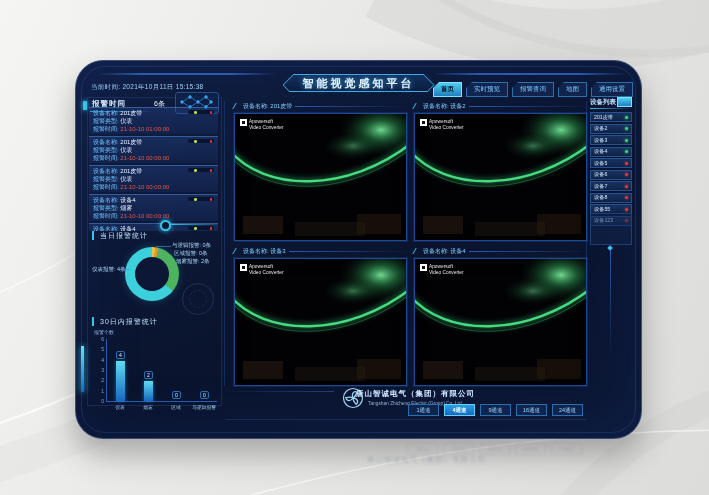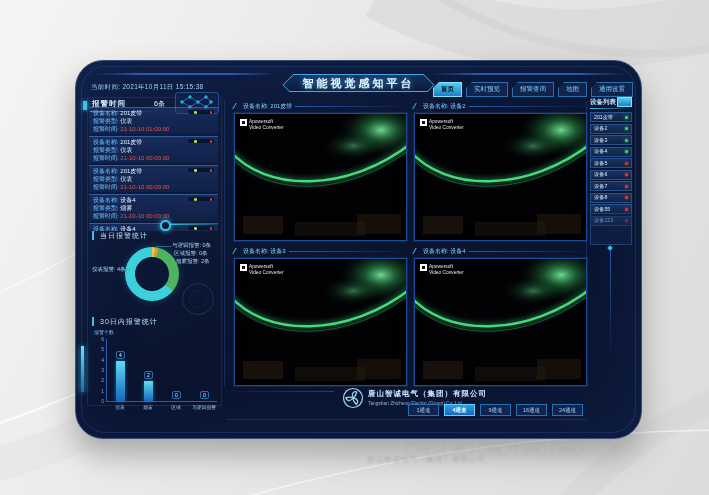--- a/index.html
+++ b/index.html
@@ -124,21 +124,21 @@
   .dev-dot.online{background:#35e06a;box-shadow:0 0 3px #35e06a;}
   .dev-dot.offline{background:#e53935;box-shadow:0 0 3px #e53935;}
   .dev-empty{position:absolute;left:514px;top:152px;width:40px;height:30px;background:rgba(18,38,80,.5);border:1px solid #203f75;}
   .dev-vline{position:absolute;left:534px;top:188px;width:1px;height:108px;background:linear-gradient(180deg,#2a5bb0,transparent);}
   .dev-vline::before{content:'';position:absolute;left:-2px;top:-3px;width:4px;height:4px;background:#35c3e8;transform:rotate(45deg);}
 
   
   .footer-line{position:absolute;left:150px;top:330px;width:108px;height:1px;background:linear-gradient(90deg,rgba(31,63,120,.1),#1f3f78);}
   .footer-bottom-line{position:absolute;left:150px;top:358px;width:360px;height:1px;background:rgba(31,63,120,.6);}
   .logo{position:absolute;left:266px;top:326px;width:22px;height:22px;}
-  .company-cn{position:absolute;left:292px;top:328px;font-size:7.5px;font-weight:bold;color:#cfe8ff;letter-spacing:1px;}
+  .company-cn{position:absolute;left:280px;top:328px;font-size:7.5px;font-weight:bold;color:#cfe8ff;letter-spacing:1px;}
   .company-en{position:absolute;left:292px;top:340px;font-size:4.8px;color:#8fb0d8;}
   .chan-row{position:absolute;left:332px;top:343px;display:flex;gap:5px;}
   .chan{
     width:29px;height:10px;display:flex;align-items:center;justify-content:center;
     font-size:5.5px;color:#9fd8ff;background:rgba(20,45,95,.6);border:1px solid #2a6fae;cursor:pointer;
   }
   .chan.active{background:linear-gradient(180deg,#2e9fe0,#1668c0);color:#eaffff;border-color:#5fd0ff;font-weight:bold;}
 
   
   .reflection{position:absolute;left:75px;top:441px;width:565px;height:50px;z-index:1;opacity:.15;filter:blur(1px);color:#2c3f66;}

